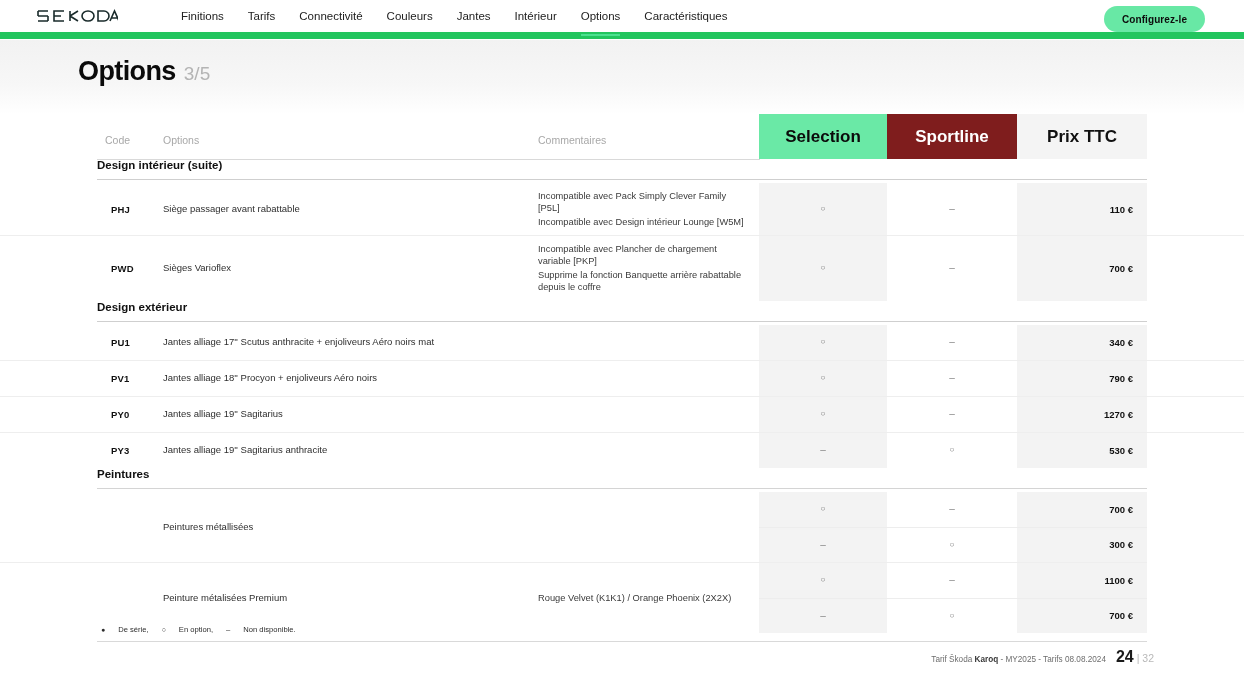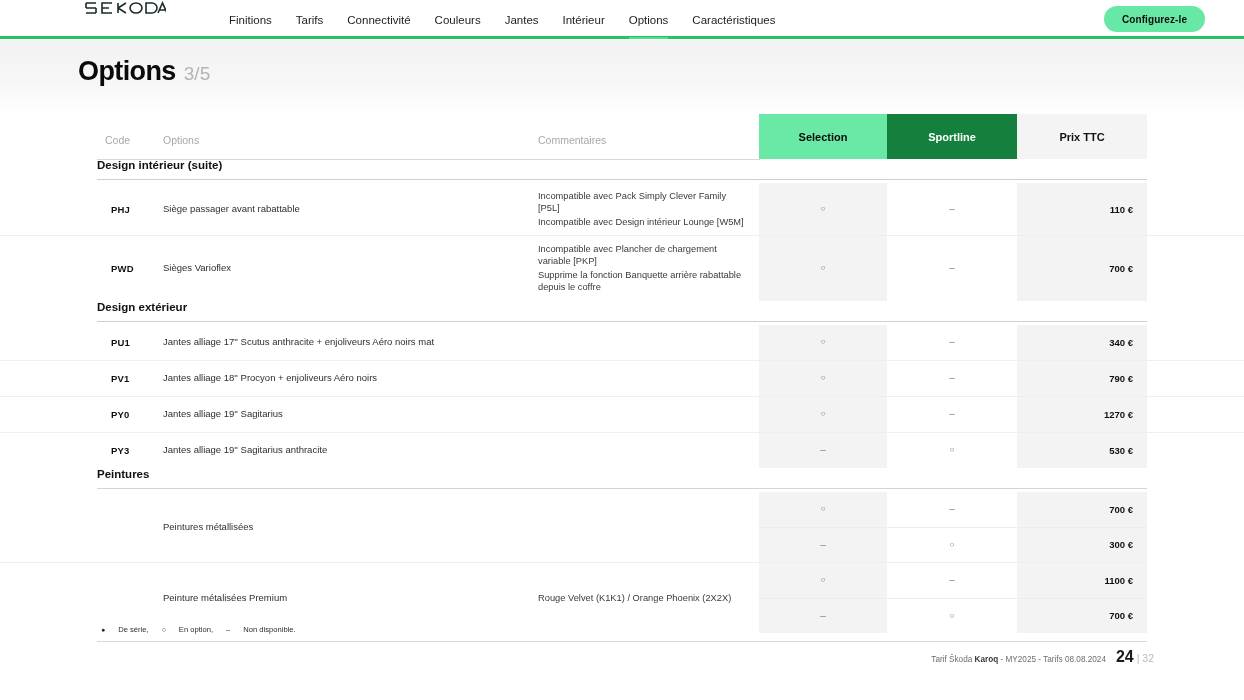--- a/index.html
+++ b/index.html
@@ -9,23 +9,22 @@
     font-family: "Liberation Sans", sans-serif;
     color: #1a1a1a;
     overflow: hidden;
   }
 
   
   .navbar {
     position: absolute; left: 0; top: 0;
     width: 1244px; height: 39px;
     background: #ffffff;
-    display: flex; align-items: flex-start;
-    border-bottom: 3px solid #22c55e;
-    padding-left: 48px;
+    display: flex; align-items: center;
+    border-bottom: 7px solid #22c55e;
   }
   .brand {
     margin-left: 36px;
     width: 82px; height: 16px;
     display: flex; align-items: center;
   }
   .brand svg { display: block; }
 
   .nav-items { display: flex; align-items: center; margin-left: 51px; height: 39px; }
   .nav-item {
@@ -95,25 +94,25 @@
     padding-bottom: 13px;
     white-space: nowrap;
   }
   .th.code { padding-left: 8px; }
   .th.opt  { padding-left: 0px; }
   .th.com  { padding-left: 0px; }
 
   .th-badge {
     height: 45px;
     display: flex; align-items: center; justify-content: center;
-    font-size: 11px; font-weight: bold;
+    font-size: 17px; font-weight: bold;
     padding-bottom: 0;
   }
   .th-badge.sel  { background: #6ae9a6; color: #0b0b0b; }
-  .th-badge.spo  { background: #15803d; color: #ffffff; }
+  .th-badge.spo  { background: #7f1d1d; color: #ffffff; }
   .th-badge.prix { background: #f4f4f4; color: #111111; }
 
   .head-rule {
     position: absolute; left: 97px; top: 45px; width: 663px;
     border-top: 1px solid #d9d9d9;
   }
 
   
   .sec-head {
     position: relative;

